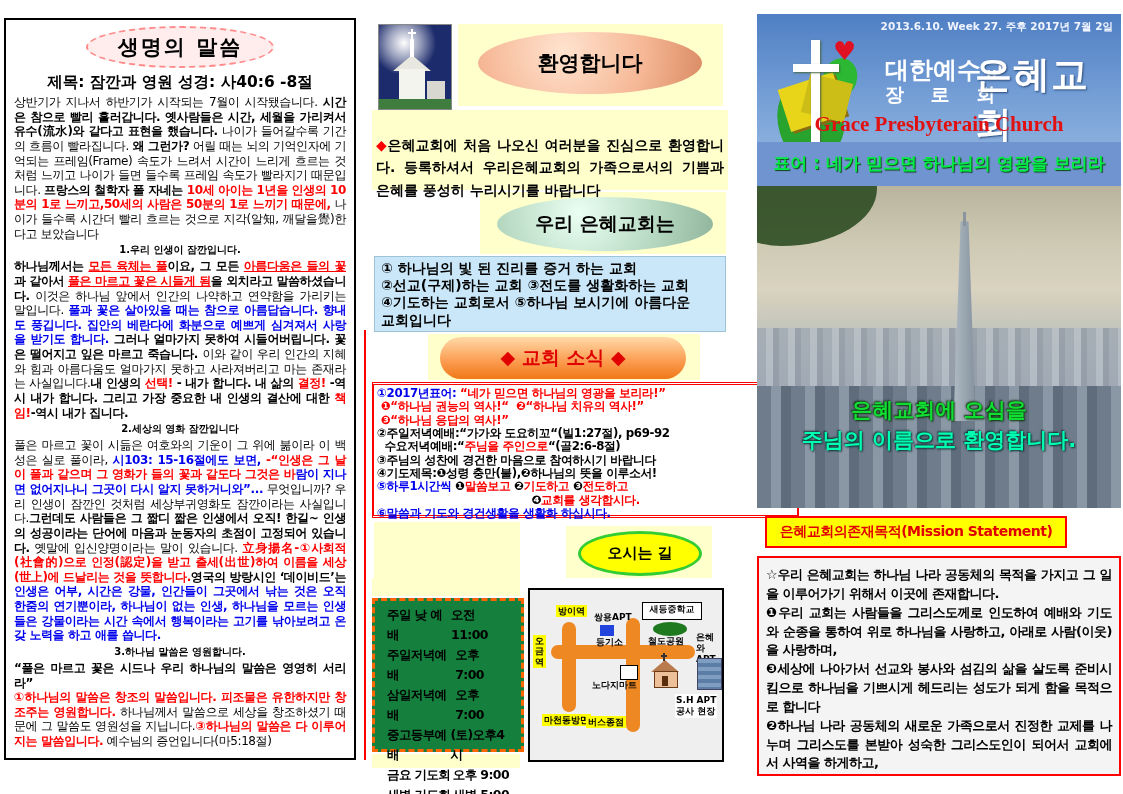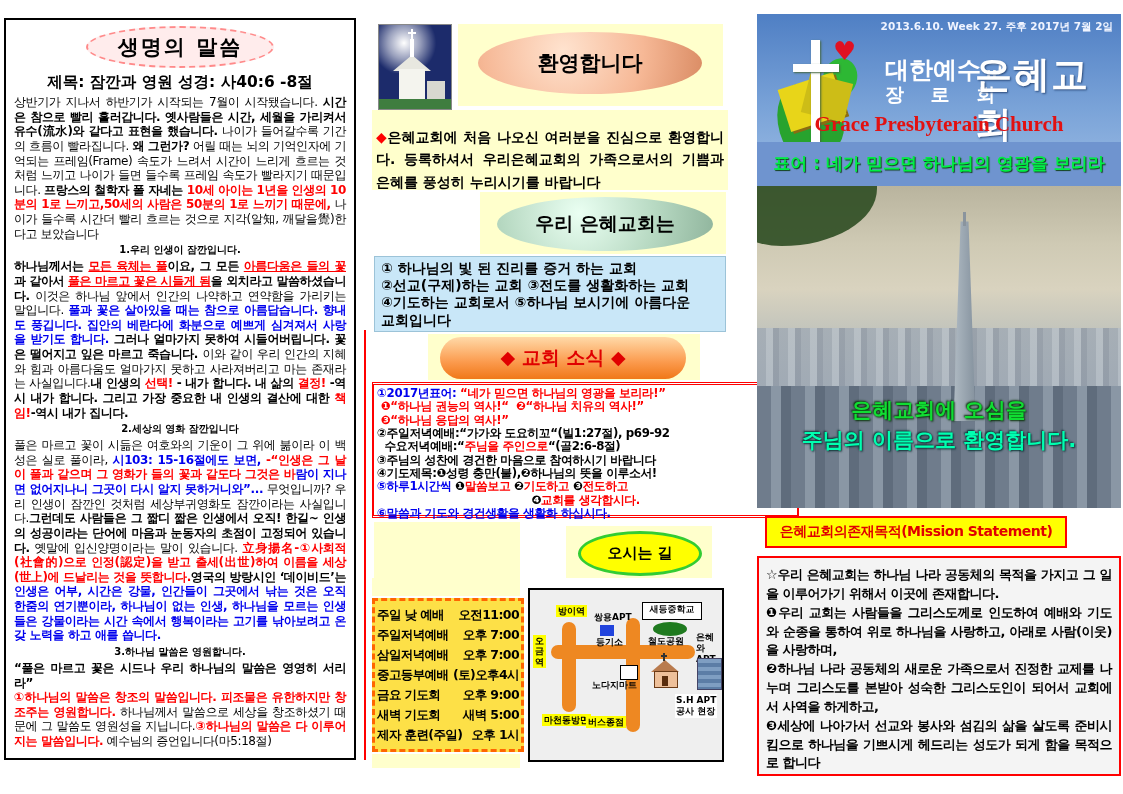--- a/index.html
+++ b/index.html
@@ -32,31 +32,31 @@
         background:radial-gradient(circle at 38% 30%,#eafff2 0%,#b7d9c2 55%,#8fb49c 100%);
         font-size:19px;}
   #news-oval{left:440px;top:337px;width:246px;height:42px;border-radius:21px;
         background:linear-gradient(180deg,#ffd9a8 0%,#fb9a4d 60%,#f07818 100%);
         color:#e00000;font-size:19px;}
   #worship-oval{left:386px;top:527px;width:128px;height:47px;background:#ffff00;
         border:3px solid #33cc33;font-size:15px;box-sizing:border-box;}
   #directions-oval{left:578px;top:531px;width:124px;height:45px;background:#ffff00;
         border:3px solid #33cc33;font-size:15px;box-sizing:border-box;}
   #welcome-text{position:absolute;left:372px;top:110px;width:356px;height:80px;background:#ffffcc;
-        font-size:14px;line-height:1.6;padding:16px 4px;box-sizing:border-box;text-align:justify;}
+        font-size:14px;line-height:1.6;padding:24px 4px;box-sizing:border-box;text-align:justify;}
   #church-is-box{position:absolute;left:374px;top:256px;width:352px;height:76px;background:#c9e7f8;
         border:1px solid #9cc3d8;box-sizing:border-box;padding:3px 6px;font-size:14px;line-height:1.23;}
   #news-box{position:absolute;left:372px;top:382px;width:427px;height:136px;background:#fff;
         border-left:2px solid #f00;border-right:2px solid #f00;
         border-top:3px double #f00;border-bottom:3px double #f00;
         box-sizing:border-box;padding:2px 3px;font-size:11.8px;line-height:1.13;letter-spacing:-0.4px;}
   .nl{white-space:pre-wrap;}
   .nl.ctr{text-align:center;}
-  #schedule-box{position:absolute;left:372px;top:598px;width:152px;height:154px;background:#fde047;
-        border:3px dashed #ff6600;box-sizing:border-box;padding:4px 2px;}
+  #schedule-box{position:absolute;left:372px;top:598px;width:152px;height:154px;background:#15803d;
+        border:3px dashed #ff6600;box-sizing:border-box;padding:4px 12px;}
   .srow{display:flex;justify-content:space-between;font-size:12.5px;font-weight:bold;line-height:1.6;
         letter-spacing:-0.6px;}
   
   #church-img{position:absolute;left:378px;top:24px;width:72px;height:84px;background:#1c2b6b;overflow:hidden;border:1px solid #888;}
   #church-img .glow{position:absolute;left:-10px;top:-12px;width:70px;height:60px;
         background:radial-gradient(circle,#ffffff 0%,rgba(255,255,255,0.55) 35%,rgba(255,255,255,0) 70%);}
   #church-img .body{position:absolute;left:20px;top:44px;width:26px;height:30px;background:#f4f4ee;}
   #church-img .roof{position:absolute;left:14px;top:30px;width:0;height:0;
         border-left:19px solid transparent;border-right:19px solid transparent;border-bottom:16px solid #e8e8e0;}
   #church-img .spire{position:absolute;left:31px;top:14px;width:4px;height:18px;background:#fff;}
@@ -292,17 +292,17 @@
     <div class="tower"></div>
     <div class="tower-tip"></div>
     <div id="rp-cap1" class="photo-caption">은혜교회에 오심을</div>
     <div id="rp-cap2" class="photo-caption">주님의 이름으로 환영합니다.</div>
   </div>
 
   <div id="mission-title">은혜교회의존재목적(Mission Statement)</div>
   <div id="mission-box">
       <div class="mp">☆우리 은혜교회는 하나님 나라 공동체의 목적을 가지고 그 일을 이루어가기 위해서 이곳에  존재합니다.</div>
       <div class="mp">❶우리 교회는 사람들을 그리스도께로 인도하여 예배와 기도와 순종을 통하여 위로 하나님을 사랑하고, 아래로 사람(이웃)을 사랑하며,</div>
+      <div class="mp">❸세상에 나아가서 선교와 봉사와 섬김의 삶을 살도록 준비시킴으로 하나님을 기쁘시게 헤드리는 성도가 되게 함을 목적으로 합니다</div>
       <div class="mp">❷하나님 나라 공동체의 새로운 가족으로서 진정한 교제를 나누며 그리스도를 본받아 성숙한 그리스도인이 되어서 교회에서 사역을 하게하고,</div>
-      <div class="mp">❸세상에 나아가서 선교와 봉사와 섬김의 삶을 살도록 준비시킴으로 하나님을 기쁘시게 헤드리는 성도가 되게 함을 목적으로 합니다</div>
     </div>
 
 </div>
 
 </body></html>

